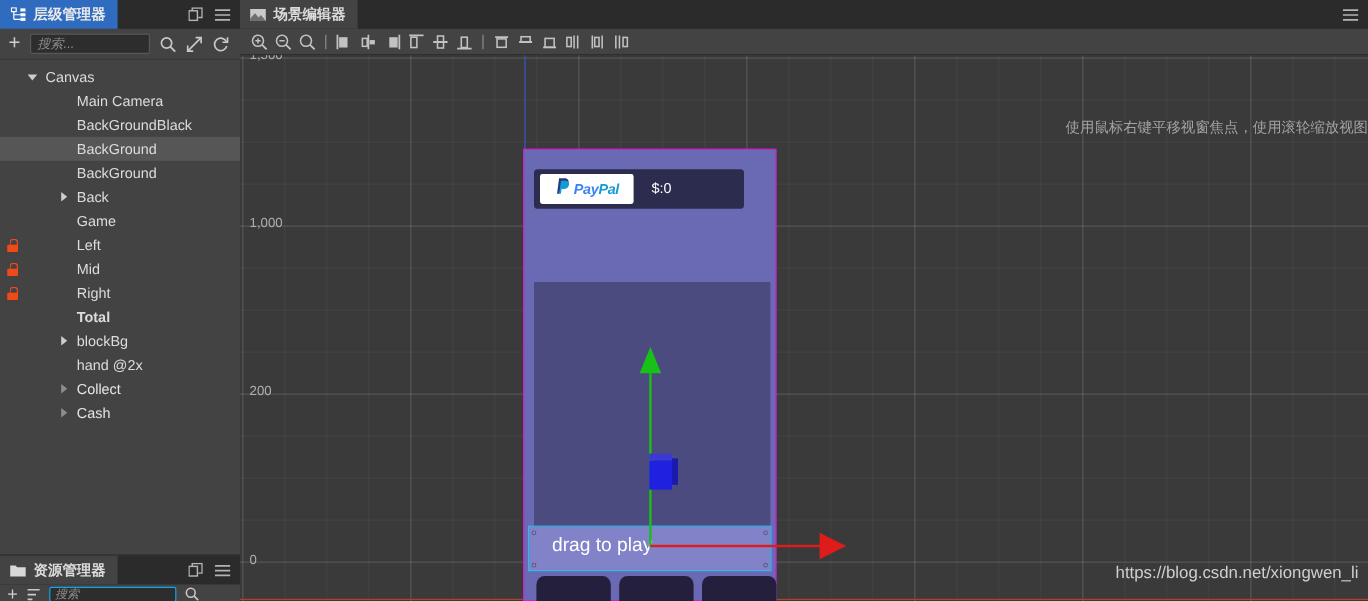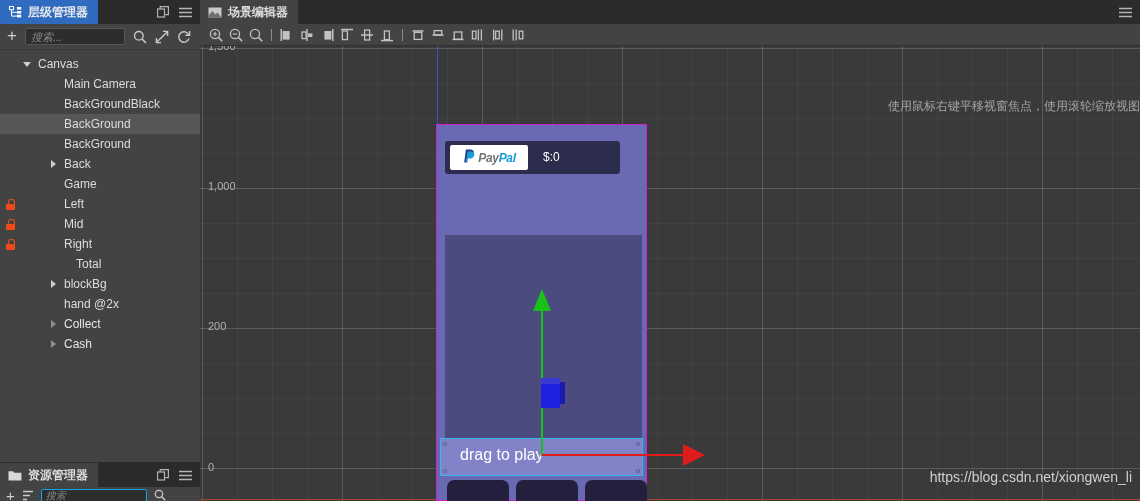--- a/index.html
+++ b/index.html
@@ -98,21 +98,21 @@
                color: #a3a3a3; white-space: nowrap; }
   .watermark { position: absolute; right: 8px; bottom: 16px; font-size: 14px;
                color: #cfcfcf; white-space: nowrap; }
 
   
   .game { position: absolute; background: #6a6ab4; border: 1px solid #d11fd1; }
   .topbar-strip { position: absolute; background: #2c2c4e; border-radius: 3px; }
   .paypal-chip { position: absolute; background: #ffffff; border-radius: 2px;
                  display: flex; align-items: center; justify-content: center; gap: 3px; }
   .pp-word { font-size: 12px; font-style: italic; font-weight: bold; letter-spacing: -0.3px; }
-  .pp-a { color: #737373; text-align: right; } .pp-b { color: #179bd7; }
+  .pp-a { color: #3b82f6; text-align: right; } .pp-b { color: #179bd7; }
   .cash-label { position: absolute; color: #ffffff; font-size: 12px; }
   .play-field { position: absolute; background: #4b4b80; }
   .drag-strip { position: absolute; background: #8282c8; }
   .drag-text { position: absolute; color: #ffffff; font-size: 16px; }
   .sel-box { position: absolute; border: 1px solid #35b7e8; }
   .sel-handle { position: absolute; width: 4px; height: 4px; background: #8e8ec0;
                 border: 1px solid #5b5b90; border-radius: 50%; }
   .slot { position: absolute; background: #241f3d; border-radius: 7px; }
 
   
@@ -260,21 +260,21 @@
             <i class="lockicon"></i>
           </span>
           <span style="width: 26px;"></span>
           <span class="arrowcell"></span>
           <span class="lbl" style="margin-left: 4px;">Right</span>
         </div>
         <div class="tree-row">
           <span class="lockcell"></span>
           <span style="width: 26px;"></span>
           <span class="arrowcell"></span>
-          <span class="lbl" style="margin-left: 16px;">Total</span>
+          <span class="lbl" style="margin-left: 4px; font-weight: bold;">Total</span>
         </div>
         <div class="tree-row">
           <span class="lockcell"></span>
           <span style="width: 26px;"></span>
           <span class="arrowcell">
             <i class="caret-right"></i>
           </span>
           <span class="lbl" style="margin-left: 4px;">blockBg</span>
         </div>
         <div class="tree-row">

